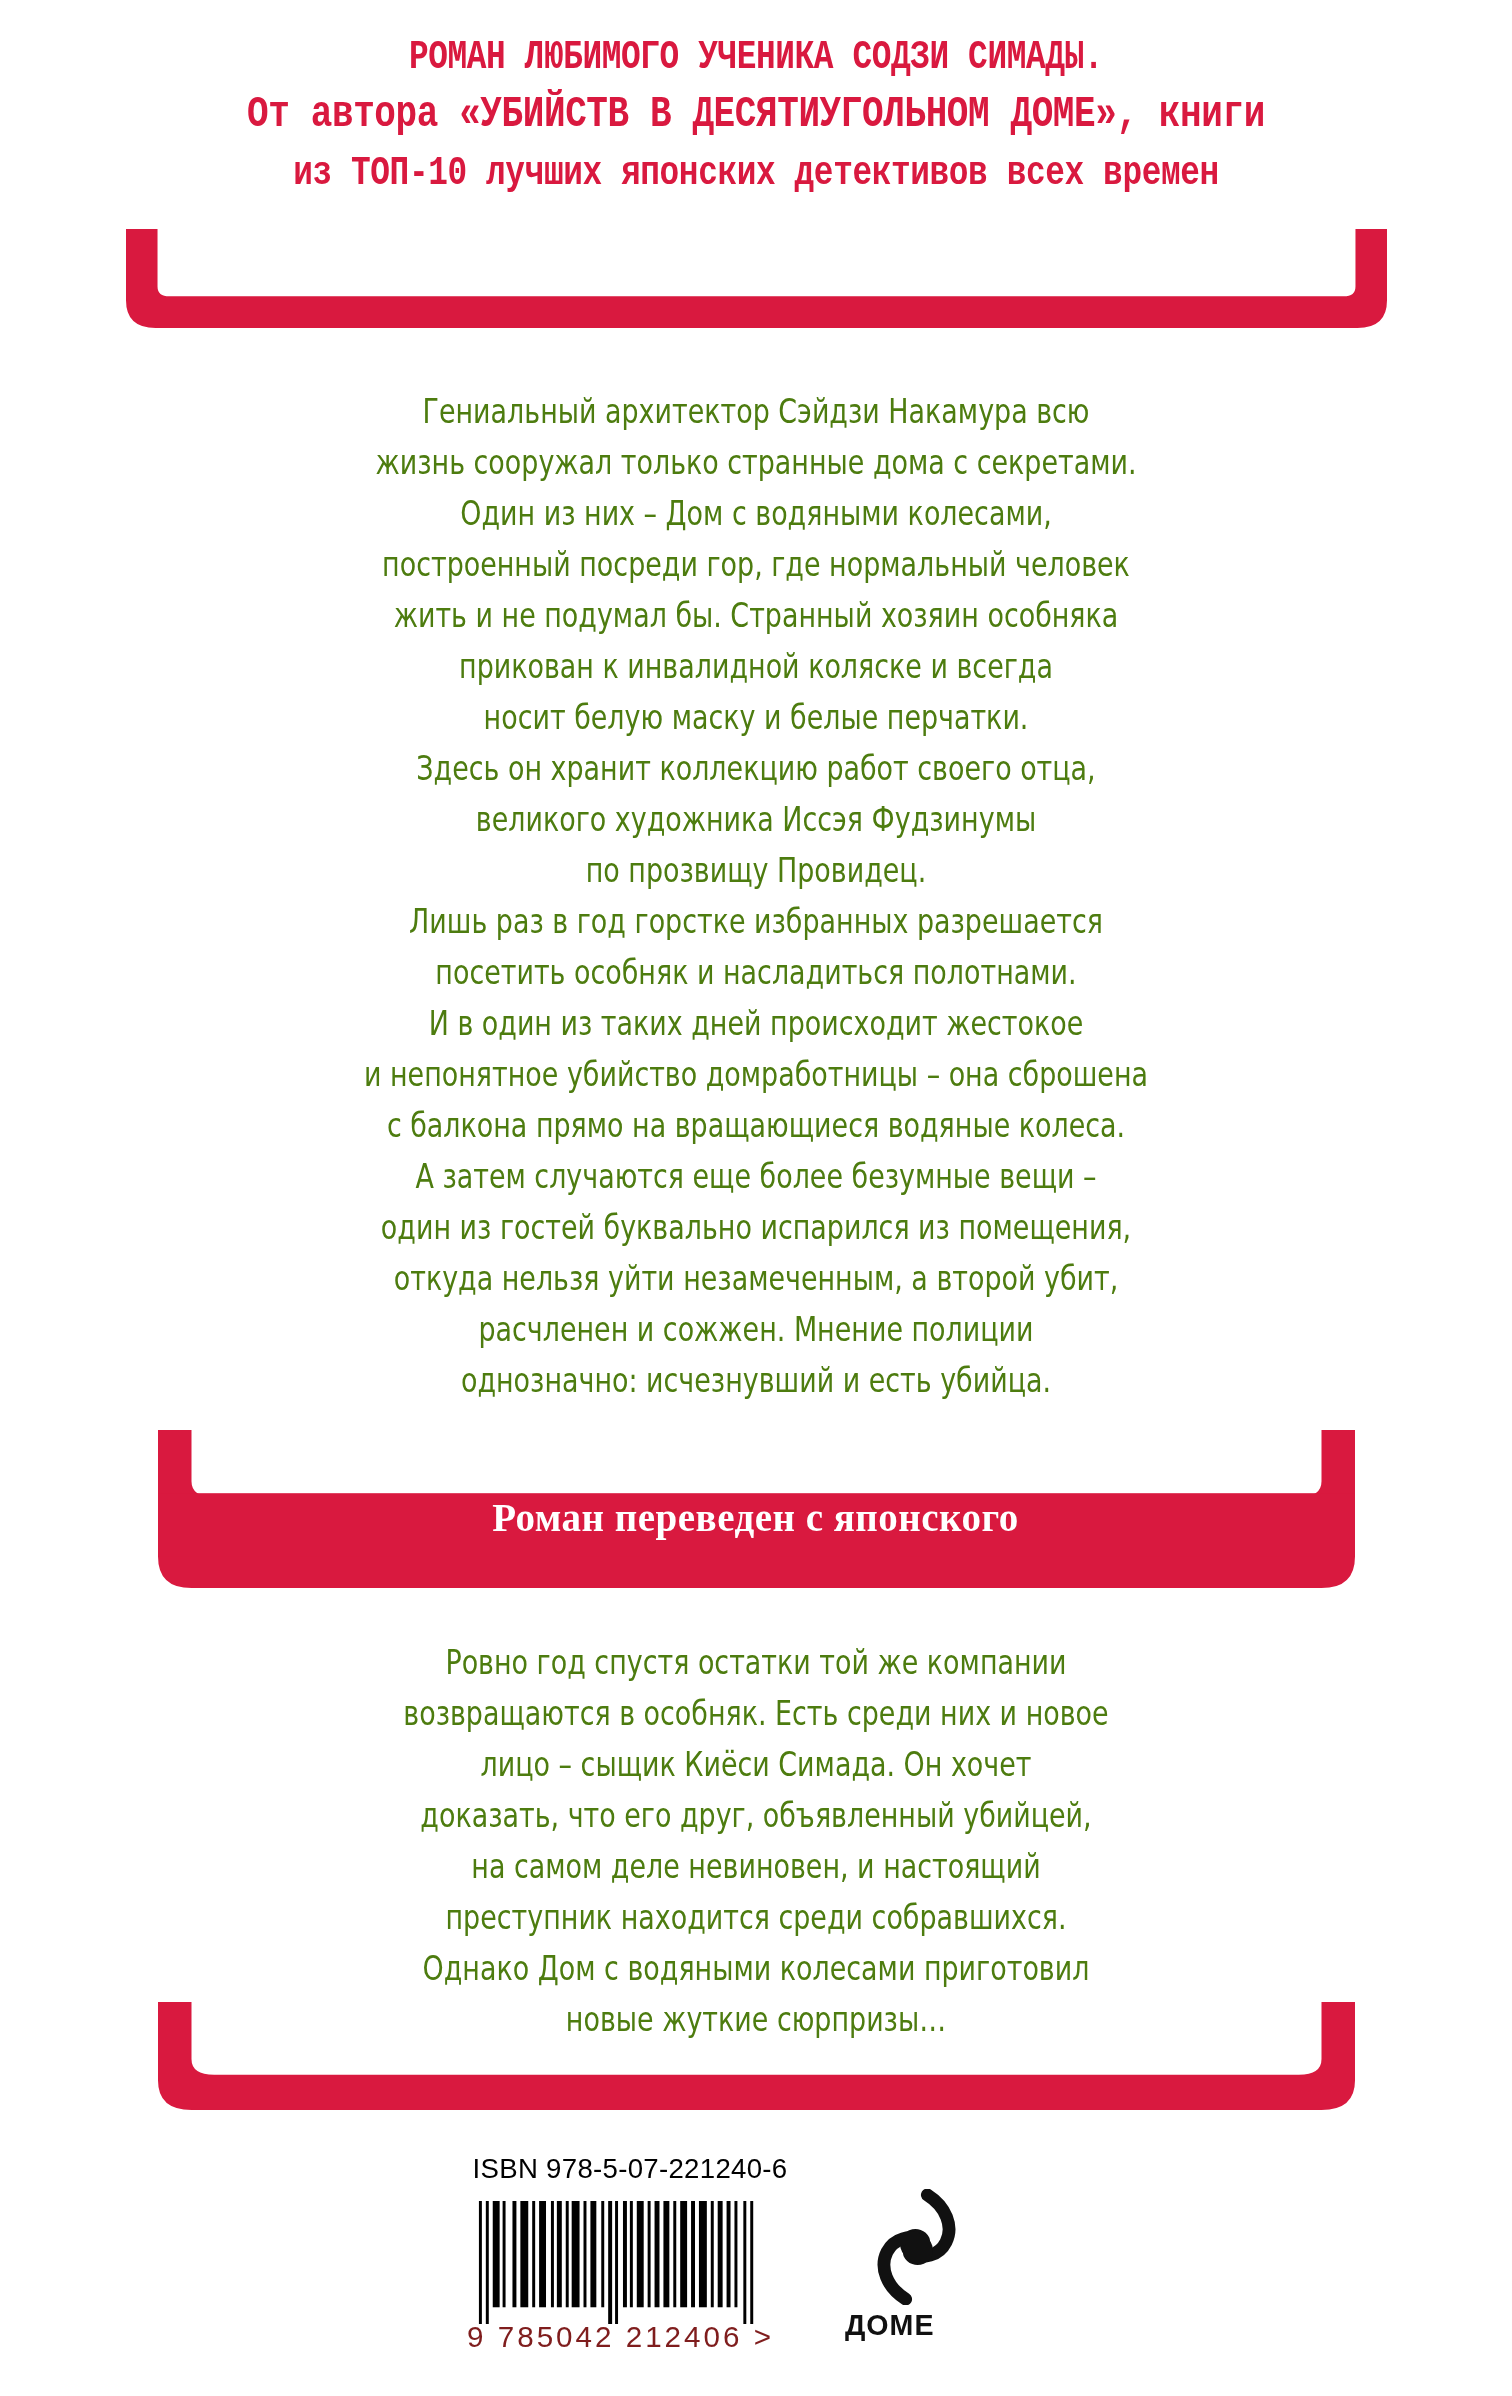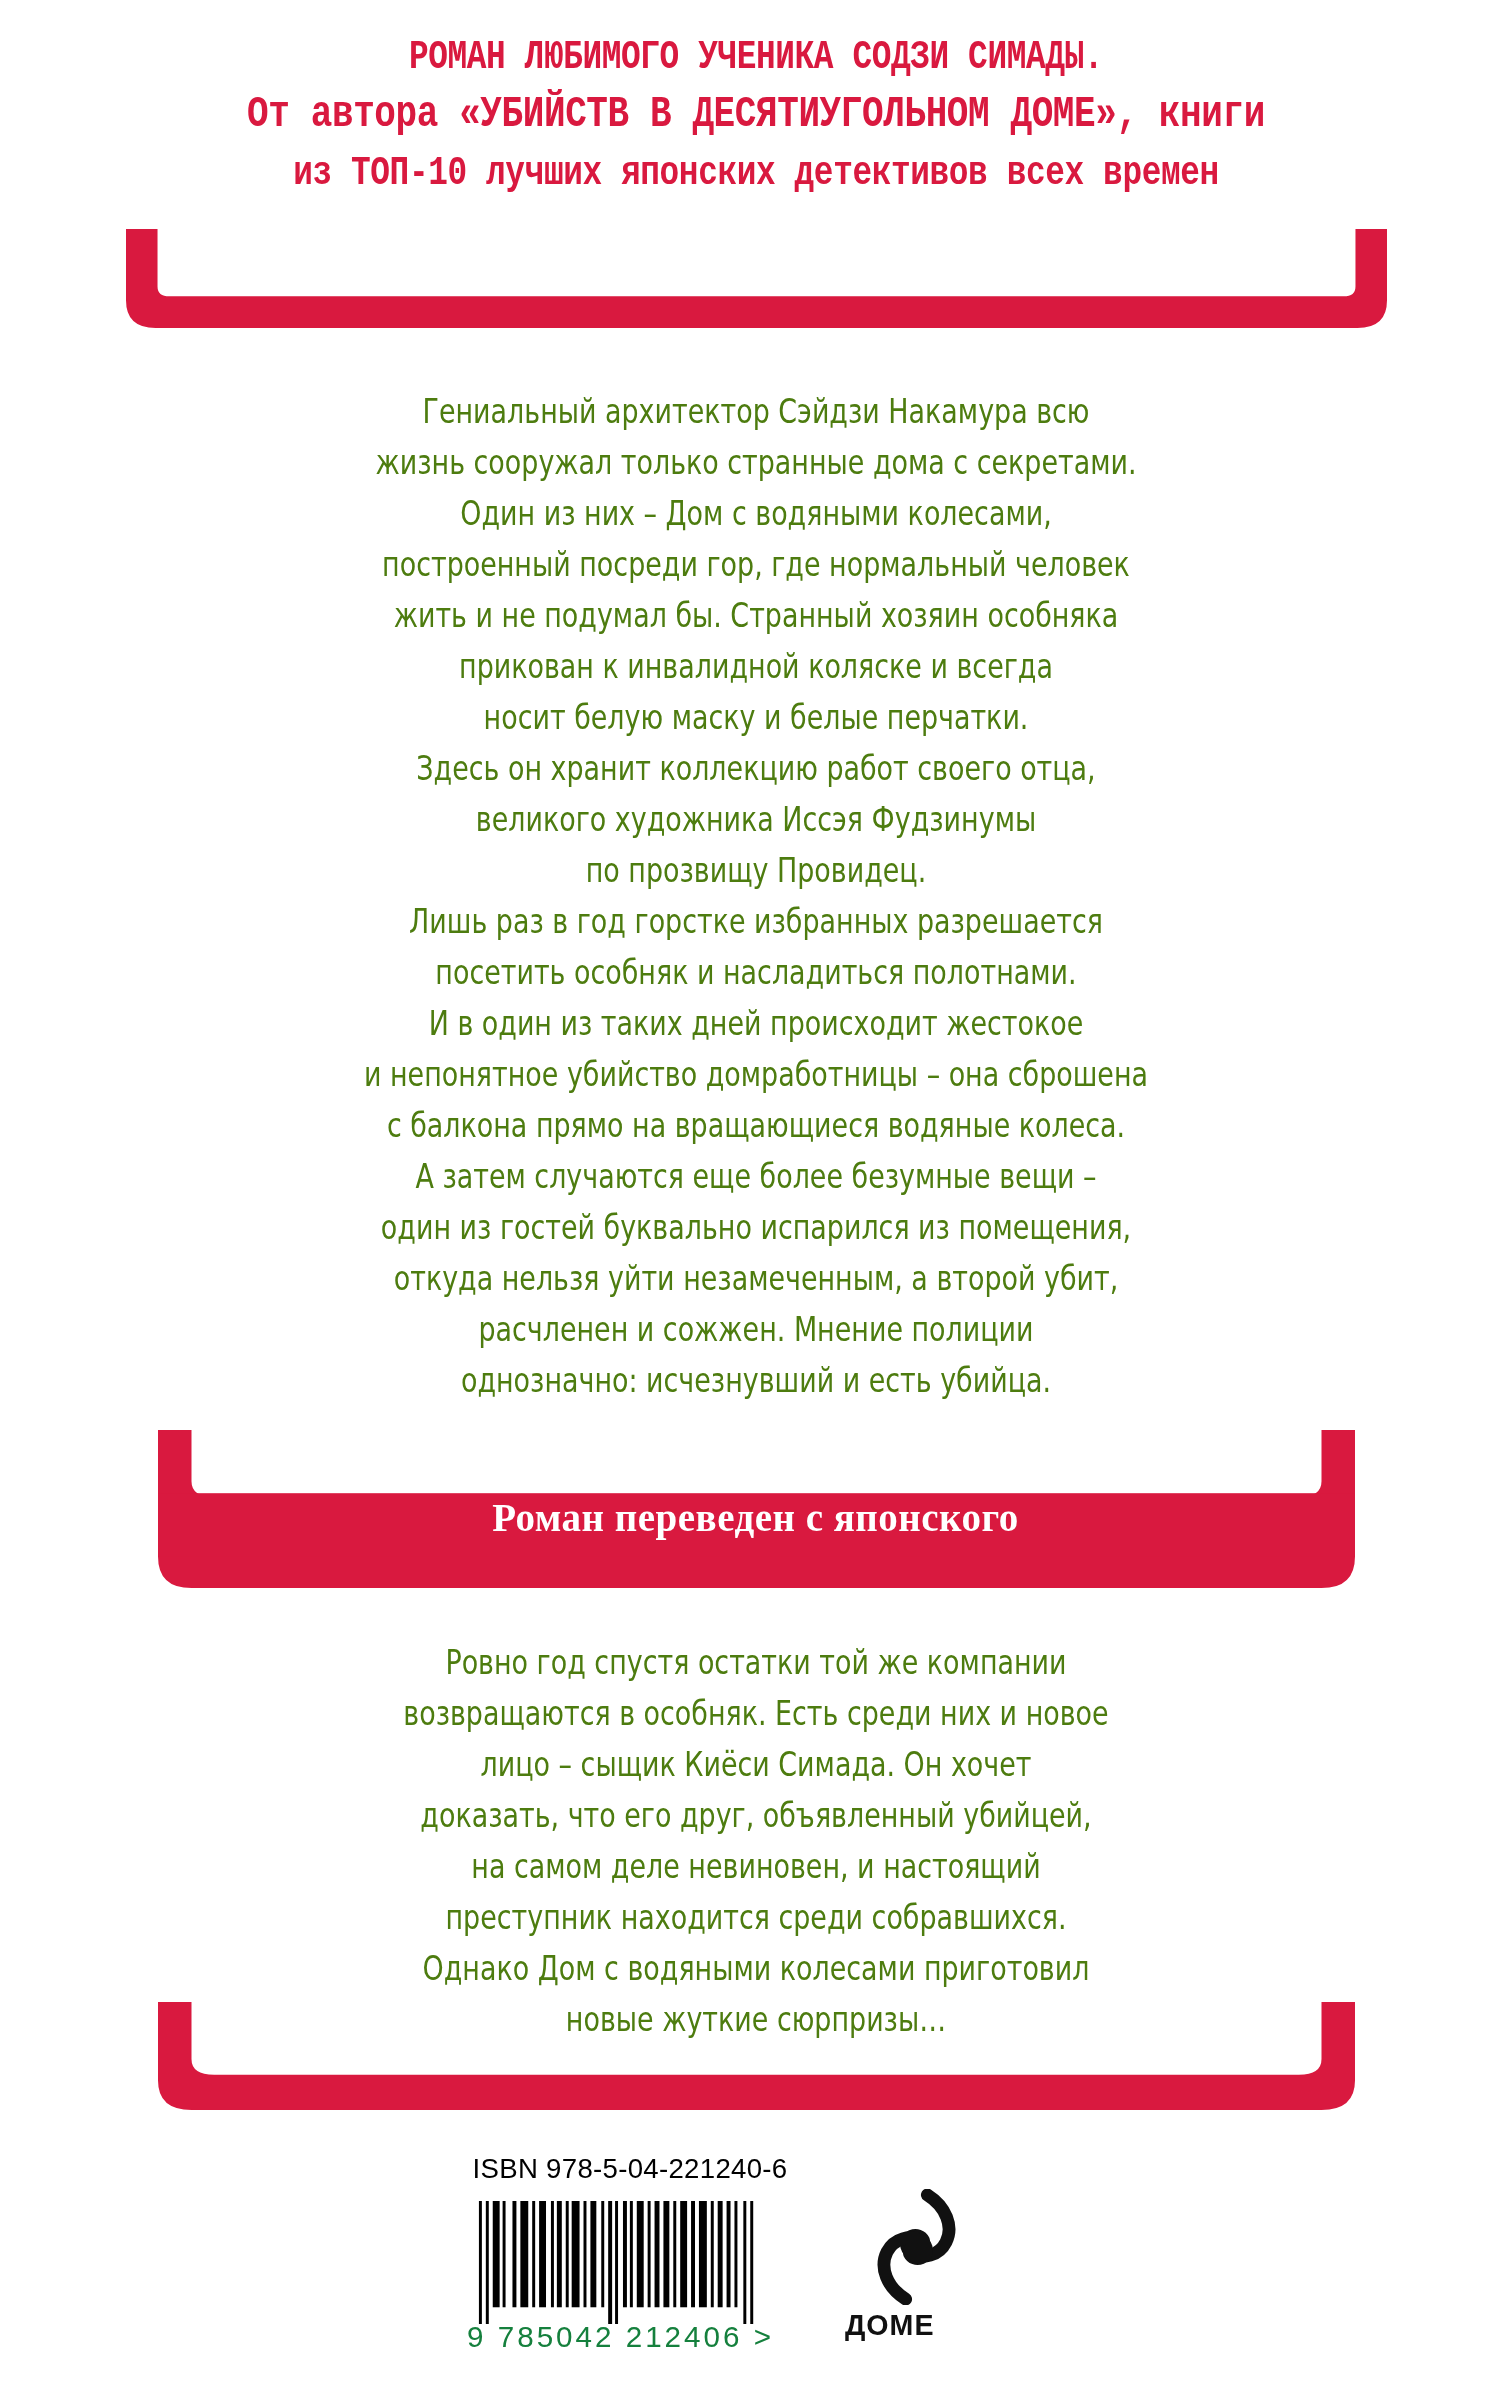--- a/index.html
+++ b/index.html
@@ -136,21 +136,21 @@
 
   .barcode-digits {
     position: absolute;
     left: 448px;
     top: 2320px;
     width: 345px;
     text-align: center;
     font-family: "Liberation Sans", sans-serif;
     font-size: 29.6px;
     letter-spacing: 3px;
-    color: #15803d;
+    color: #7f1d1d;
     white-space: nowrap;
   }
 
   
   #publisher-logo {
     position: absolute;
     left: 845px;
     top: 2189px;
     width: 167px;
     height: 172px;
@@ -238,21 +238,21 @@
     <span class="ln">новые жуткие сюрпризы…</span>
   </div>
 
   <div class="bracket" id="bracket-bottom">
     <svg viewBox="0 0 1215 110" preserveAspectRatio="none" aria-hidden="true">
       <path d="M0,0 L0,80 Q0,110 34,110 L1181,110 Q1215,110 1215,80 L1215,0
                L1181,0 L1181,58 Q1181,74 1158,74 L57,74 Q34,74 34,58 L34,0 Z" fill="#D9193F"></path>
     </svg>
   </div>
 
-  <div class="isbn-label">ISBN 978-5-04-221240-6</div>
+  <div class="isbn-label">ISBN 978-5-07-221240-6</div>
 
   <div id="barcode-block">
     <div id="barcode-bars">
       <svg viewBox="0 0 300 125" preserveAspectRatio="none" aria-hidden="true">
         <g fill="#000">
           <rect x="6" y="0" width="3" height="125"></rect>
           <rect x="13" y="0" width="3" height="125"></rect>
           <rect x="20" y="0" width="7" height="108"></rect>
           <rect x="30" y="0" width="3" height="108"></rect>
           <rect x="40" y="0" width="4" height="108"></rect>

